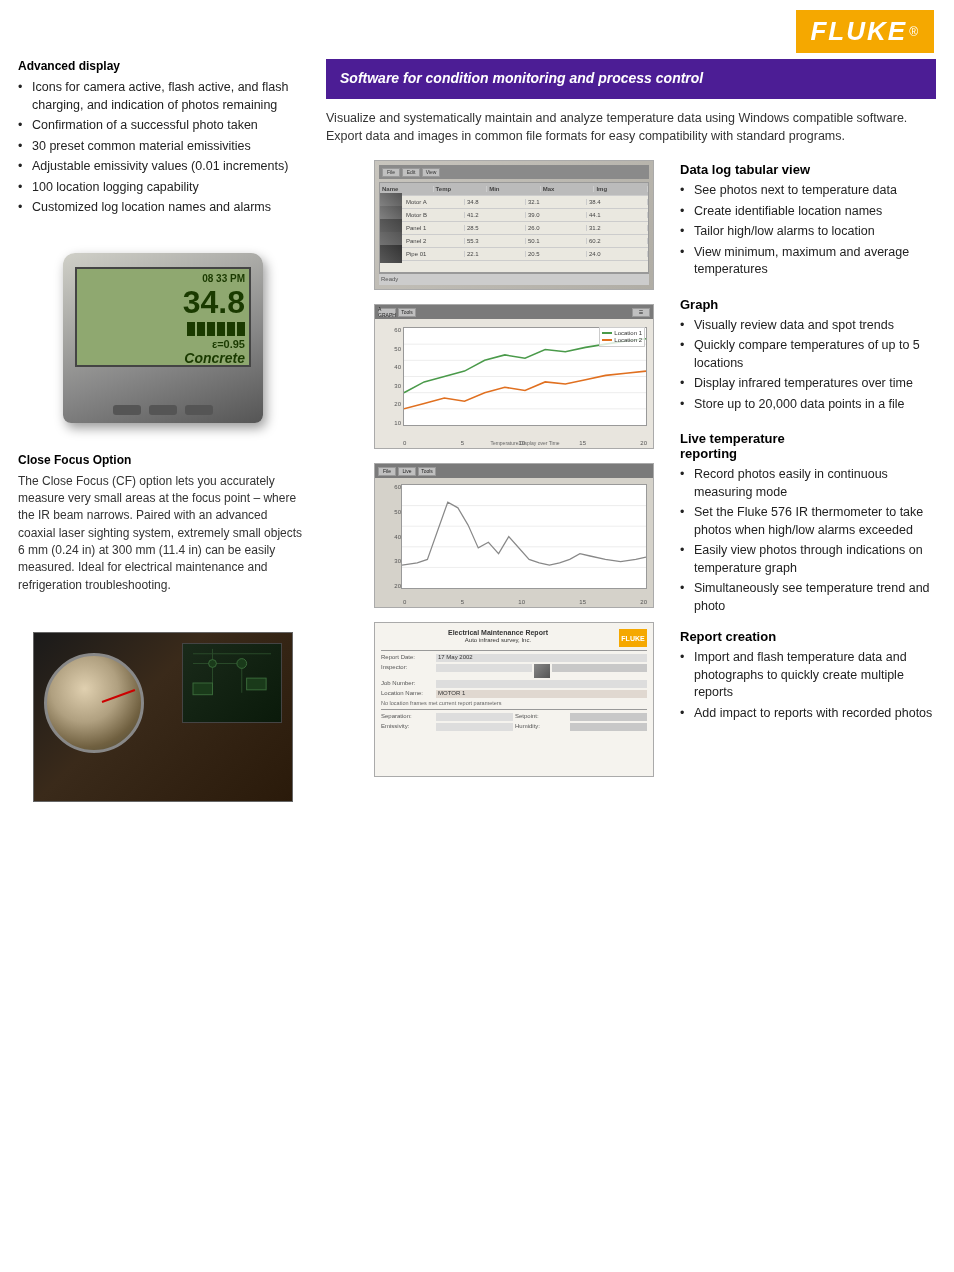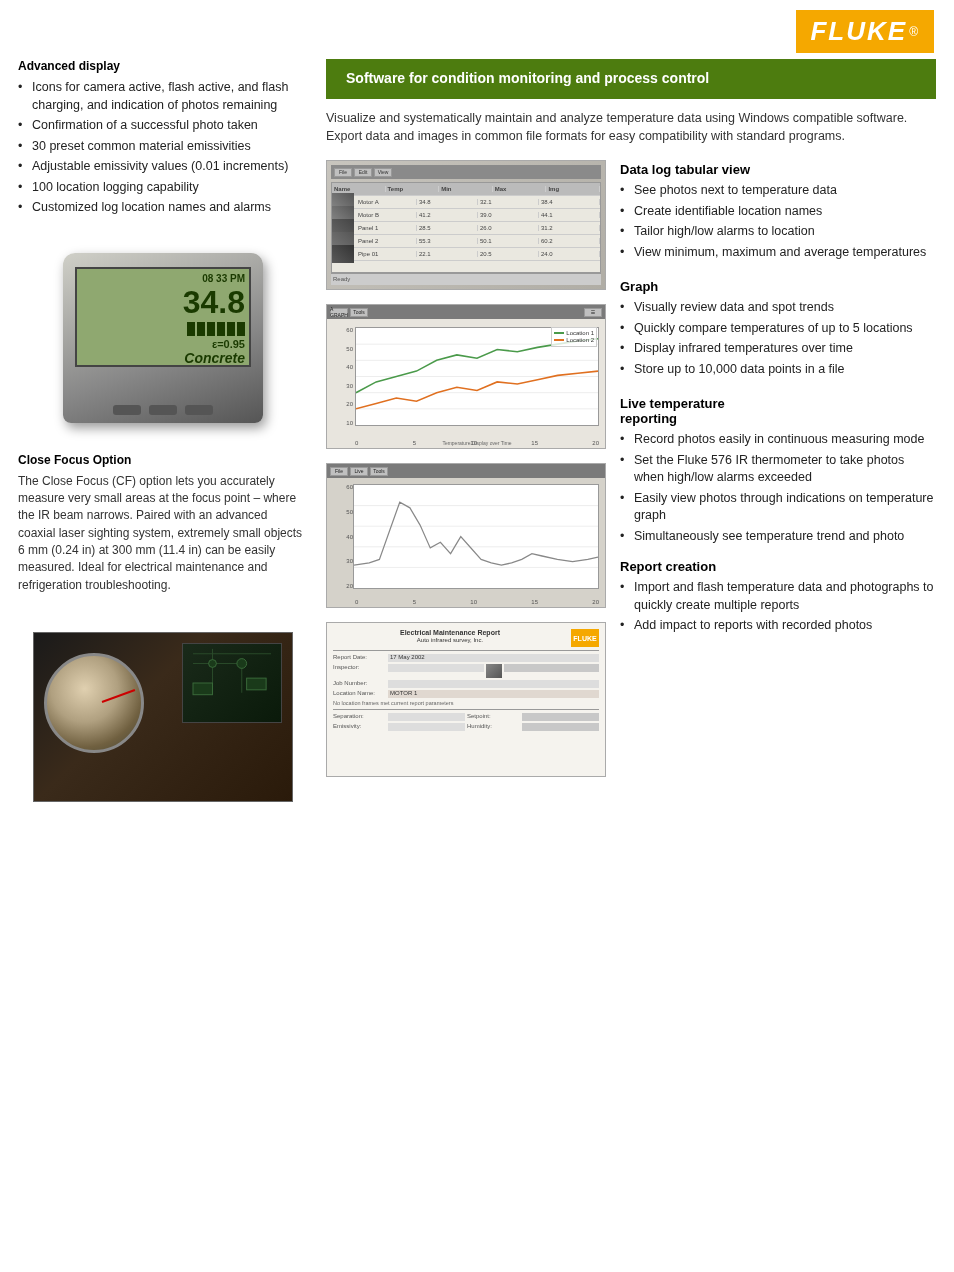--- a/index.html
+++ b/index.html
@@ -79,24 +79,25 @@
     }
     .bullet-list li::before {
       content: "•";
       position: absolute;
       left: 0;
       top: 0;
     }
 
     
     .software-box {
-      background: #4d7c0f;
+      background: #4c1d95;
       color: #fff;
-      padding: 10px 20px;
+      padding: 10px 14px;
       margin-bottom: 10px;
+      font-style: italic;
     }
     .software-box .sw-title {
       font-weight: bold;
       font-size: 14px;
       line-height: 1.4;
     }
 
     
     .description-text {
       font-size: 12.5px;
@@ -304,22 +305,23 @@
       min-height: 8px;
     }
     .report-divider {
       border-top: 1px solid #999;
       margin: 3px 0;
     }
 
     
     .right-sections {
       display: flex;
-      gap: 14px;
+      gap: 26px;
       margin-bottom: 0;
+      margin-left: 48px;
     }
     .screenshots-col {
       width: 280px;
       flex-shrink: 0;
     }
     .desc-col {
       flex: 1;
     }
     .feature-section {
       margin-bottom: 16px;
@@ -760,21 +762,21 @@
             <li><span>View minimum, maximum and average temperatures</span></li>
           </ul>
         </div>
 
         <div class="feature-section" style="margin-bottom:18px; margin-top:18px;">
           <div class="feature-title">Graph</div>
           <ul class="bullet-list">
             <li><span>Visually review data and spot trends</span></li>
             <li><span>Quickly compare temperatures of up to 5 locations</span></li>
             <li><span>Display infrared temperatures over time</span></li>
-            <li><span>Store up to 10,000 data points in a file</span></li>
+            <li><span>Store up to 20,000 data points in a file</span></li>
           </ul>
         </div>
 
         <div class="feature-section" style="margin-bottom:14px; margin-top:18px;">
           <div class="feature-title">Live temperature<br>reporting</div>
           <ul class="bullet-list">
             <li><span>Record photos easily in continuous measuring mode</span></li>
             <li><span>Set the Fluke 576 IR thermometer to take photos when high/low alarms exceeded</span></li>
             <li><span>Easily view photos through indications on temperature graph</span></li>
             <li><span>Simultaneously see temperature trend and photo</span></li>

